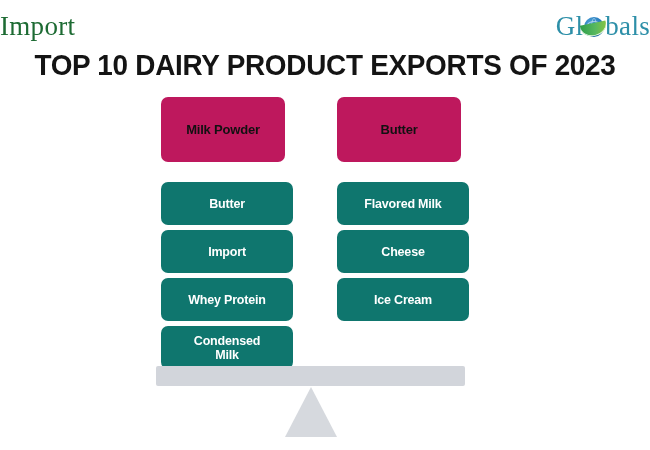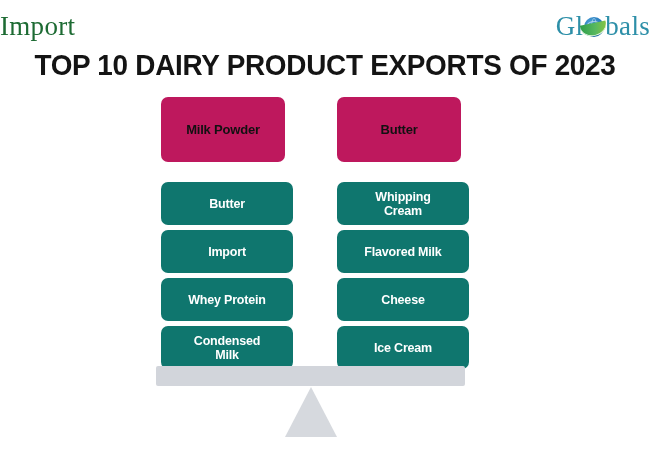--- a/index.html
+++ b/index.html
@@ -208,26 +208,20 @@
       <span>
         <span class="lbl">Condensed</span>
         <span class="lbl">Milk</span>
       </span>
     </div>
   </div>
 
   <div class="col" id="col-right">
     <div class="head-box">Butter</div>
 
-    <div class="item-box">
-      <span>
-        <span class="lbl">Whipping</span>
-        <span class="lbl">Cream</span>
-      </span>
-    </div>
 
     <div class="item-box">
       <span>
           <span class="lbl">Flavored Milk</span>
         </span>
     </div>
 
     <div class="item-box">
       <span>
           <span class="lbl">Cheese</span>

